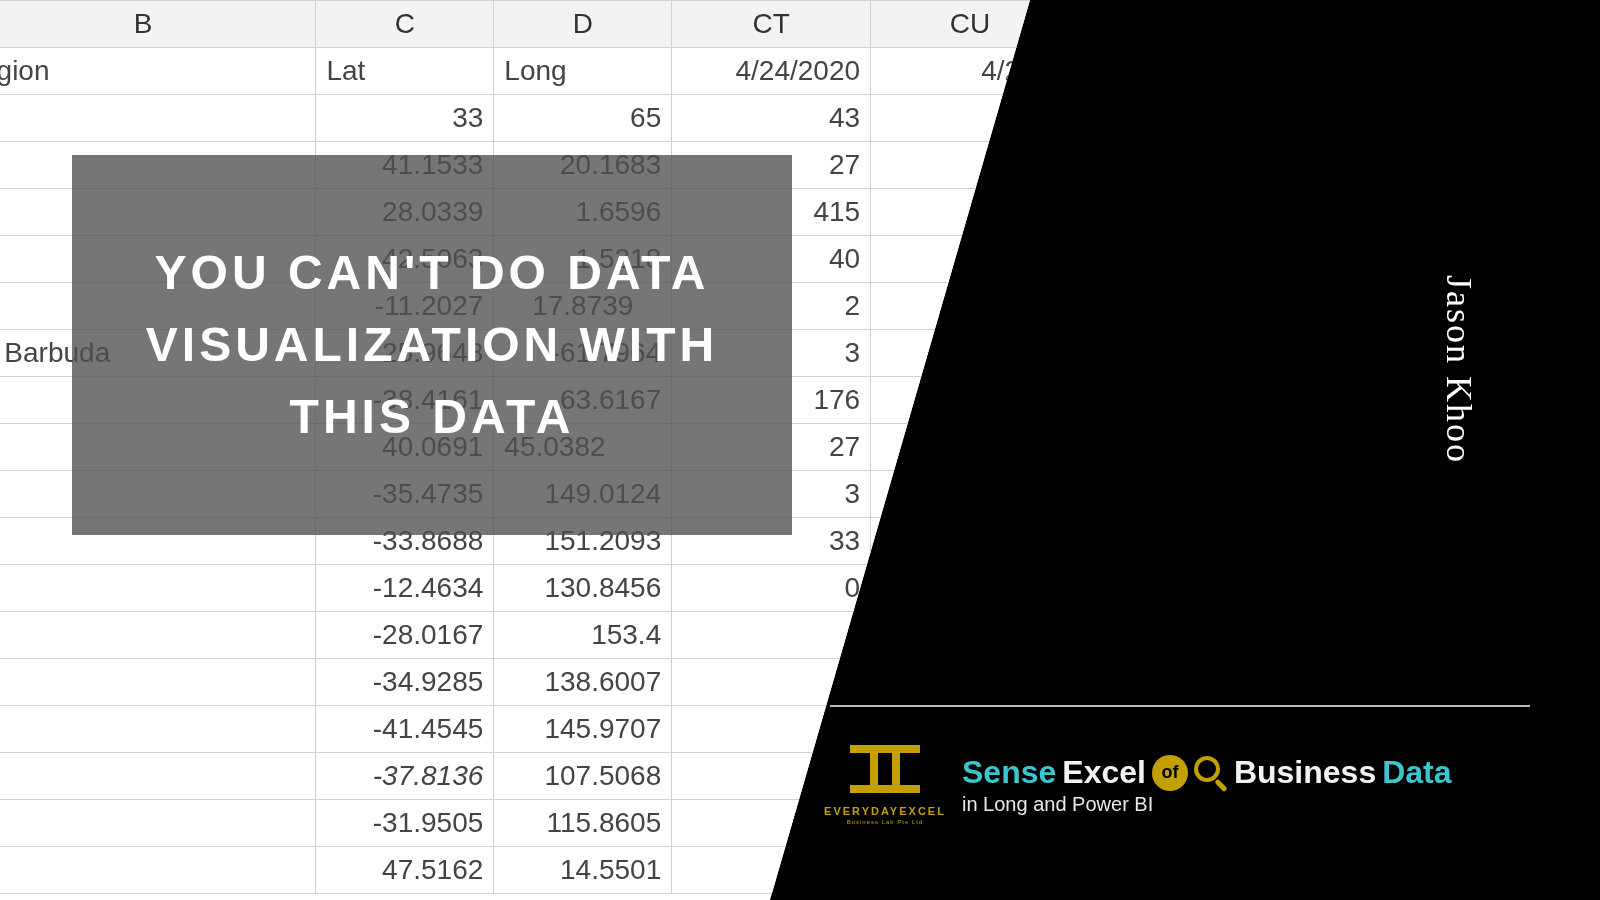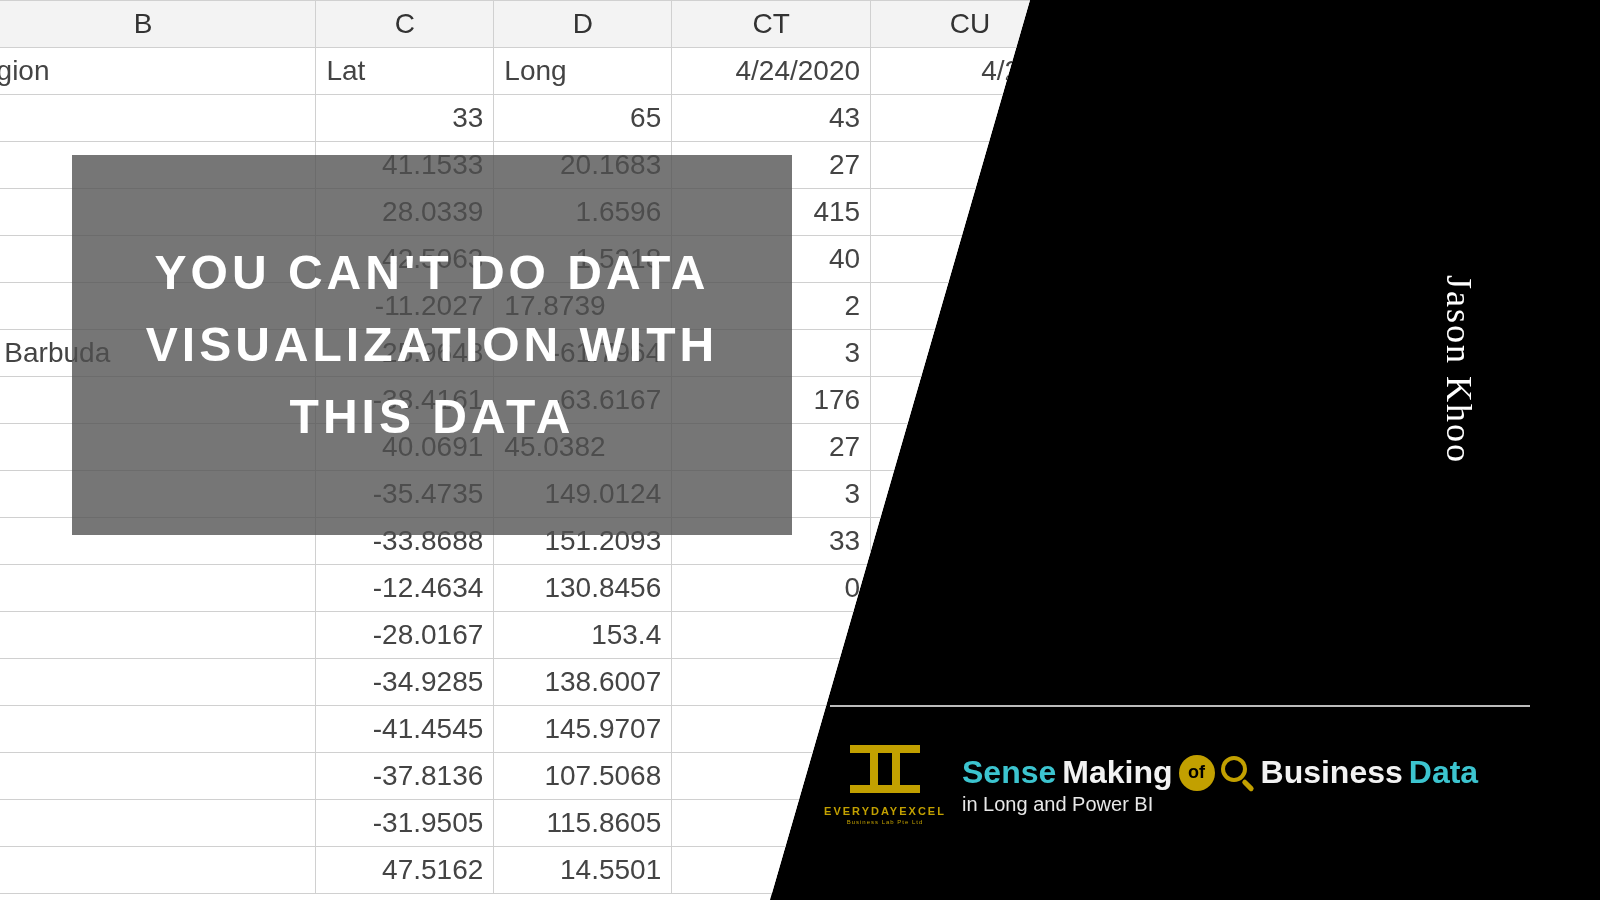--- a/index.html
+++ b/index.html
@@ -206,21 +206,21 @@
           <tr>
             <td class="col-B" style="text-align: left;"></td>
             <td class="col-C" style="text-align: right;">42.5063</td>
             <td class="col-D" style="text-align: right;">1.5218</td>
             <td class="col-CT" style="text-align: right;">40</td>
             <td class="col-CU" style="text-align: right;"></td>
           </tr>
           <tr>
             <td class="col-B" style="text-align: left;"></td>
             <td class="col-C" style="text-align: right;">-11.2027</td>
-            <td class="col-D" style="text-align: left;">17.8739</td>
+            <td class="col-D" style="text-align: center;">17.8739</td>
             <td class="col-CT" style="text-align: right;">2</td>
             <td class="col-CU" style="text-align: right;"></td>
           </tr>
           <tr>
             <td class="col-B" style="text-align: left;">d Barbuda</td>
             <td class="col-C" style="text-align: right;">25.9648</td>
             <td class="col-D" style="text-align: right;">-61.7964</td>
             <td class="col-CT" style="text-align: right;">3</td>
             <td class="col-CU" style="text-align: right;"></td>
           </tr>
@@ -275,21 +275,21 @@
           </tr>
           <tr>
             <td class="col-B" style="text-align: left;"></td>
             <td class="col-C" style="text-align: right;">-41.4545</td>
             <td class="col-D" style="text-align: right;">145.9707</td>
             <td class="col-CT" style="text-align: right;"></td>
             <td class="col-CU" style="text-align: right;"></td>
           </tr>
           <tr>
             <td class="col-B" style="text-align: left;"></td>
-            <td class="col-C" style="text-align: right;">-37.8136</td>
+            <td class="col-C" style="text-align: right; font-style: italic;">-37.8136</td>
             <td class="col-D" style="text-align: right;">107.5068</td>
             <td class="col-CT" style="text-align: right;"></td>
             <td class="col-CU" style="text-align: right;"></td>
           </tr>
           <tr>
             <td class="col-B" style="text-align: left;"></td>
             <td class="col-C" style="text-align: right;">-31.9505</td>
             <td class="col-D" style="text-align: right;">115.8605</td>
             <td class="col-CT" style="text-align: right;"></td>
             <td class="col-CU" style="text-align: right;"></td>
@@ -321,21 +321,21 @@
           <div class="bar-bot"></div>
         <div class="bar-mid1"></div>
           <div class="bar-mid2"></div>
       </div>
       <div class="logo-text-1">EVERYDAYEXCEL</div>
       <div class="logo-text-2">Business Lab Pte Ltd</div>
     </div>
     <div class="tagline">
       <div class="tagline-top">
         <span class="c-teal">Sense</span>
-        <span class="c-white">Making</span>
+        <span class="c-white">Excel</span>
         <span class="of-badge">of</span>
         <span class="mag">
           <span class="ring"></span>
             <span class="handle"></span>
         </span>
         <span class="c-white">Business</span>
         <span class="c-teal">Data</span>
       </div>
       <div class="tagline-bot">in Long and Power BI</div>
     </div>

